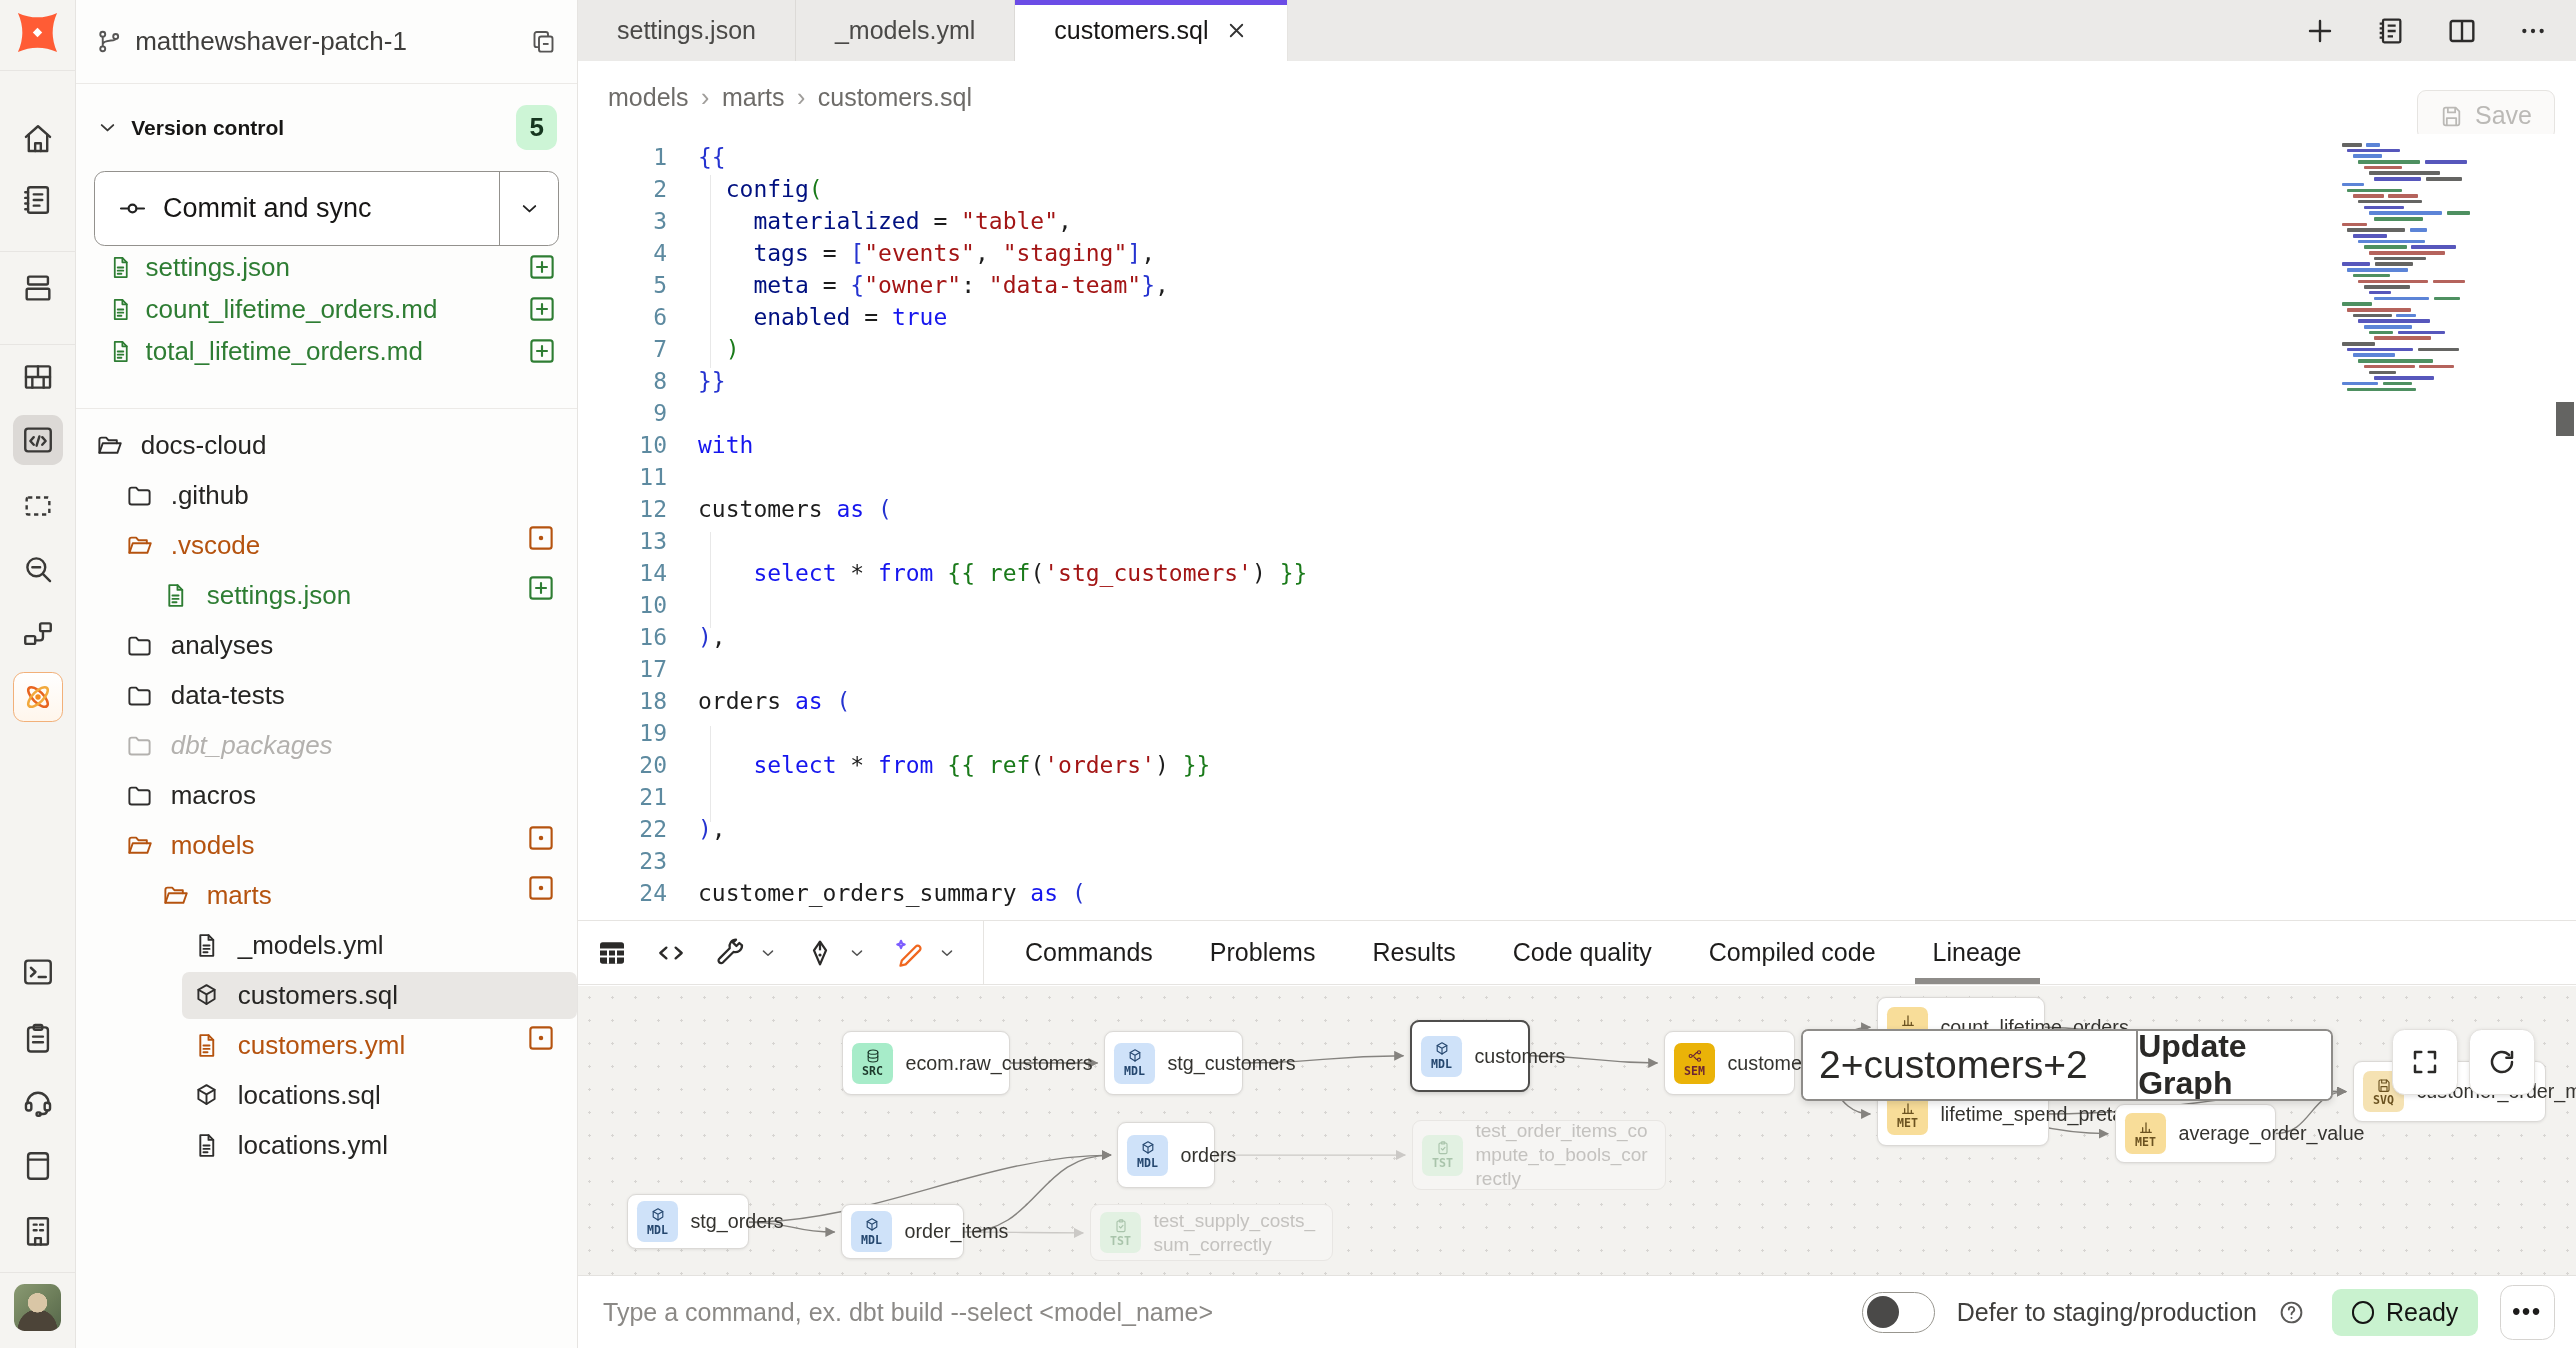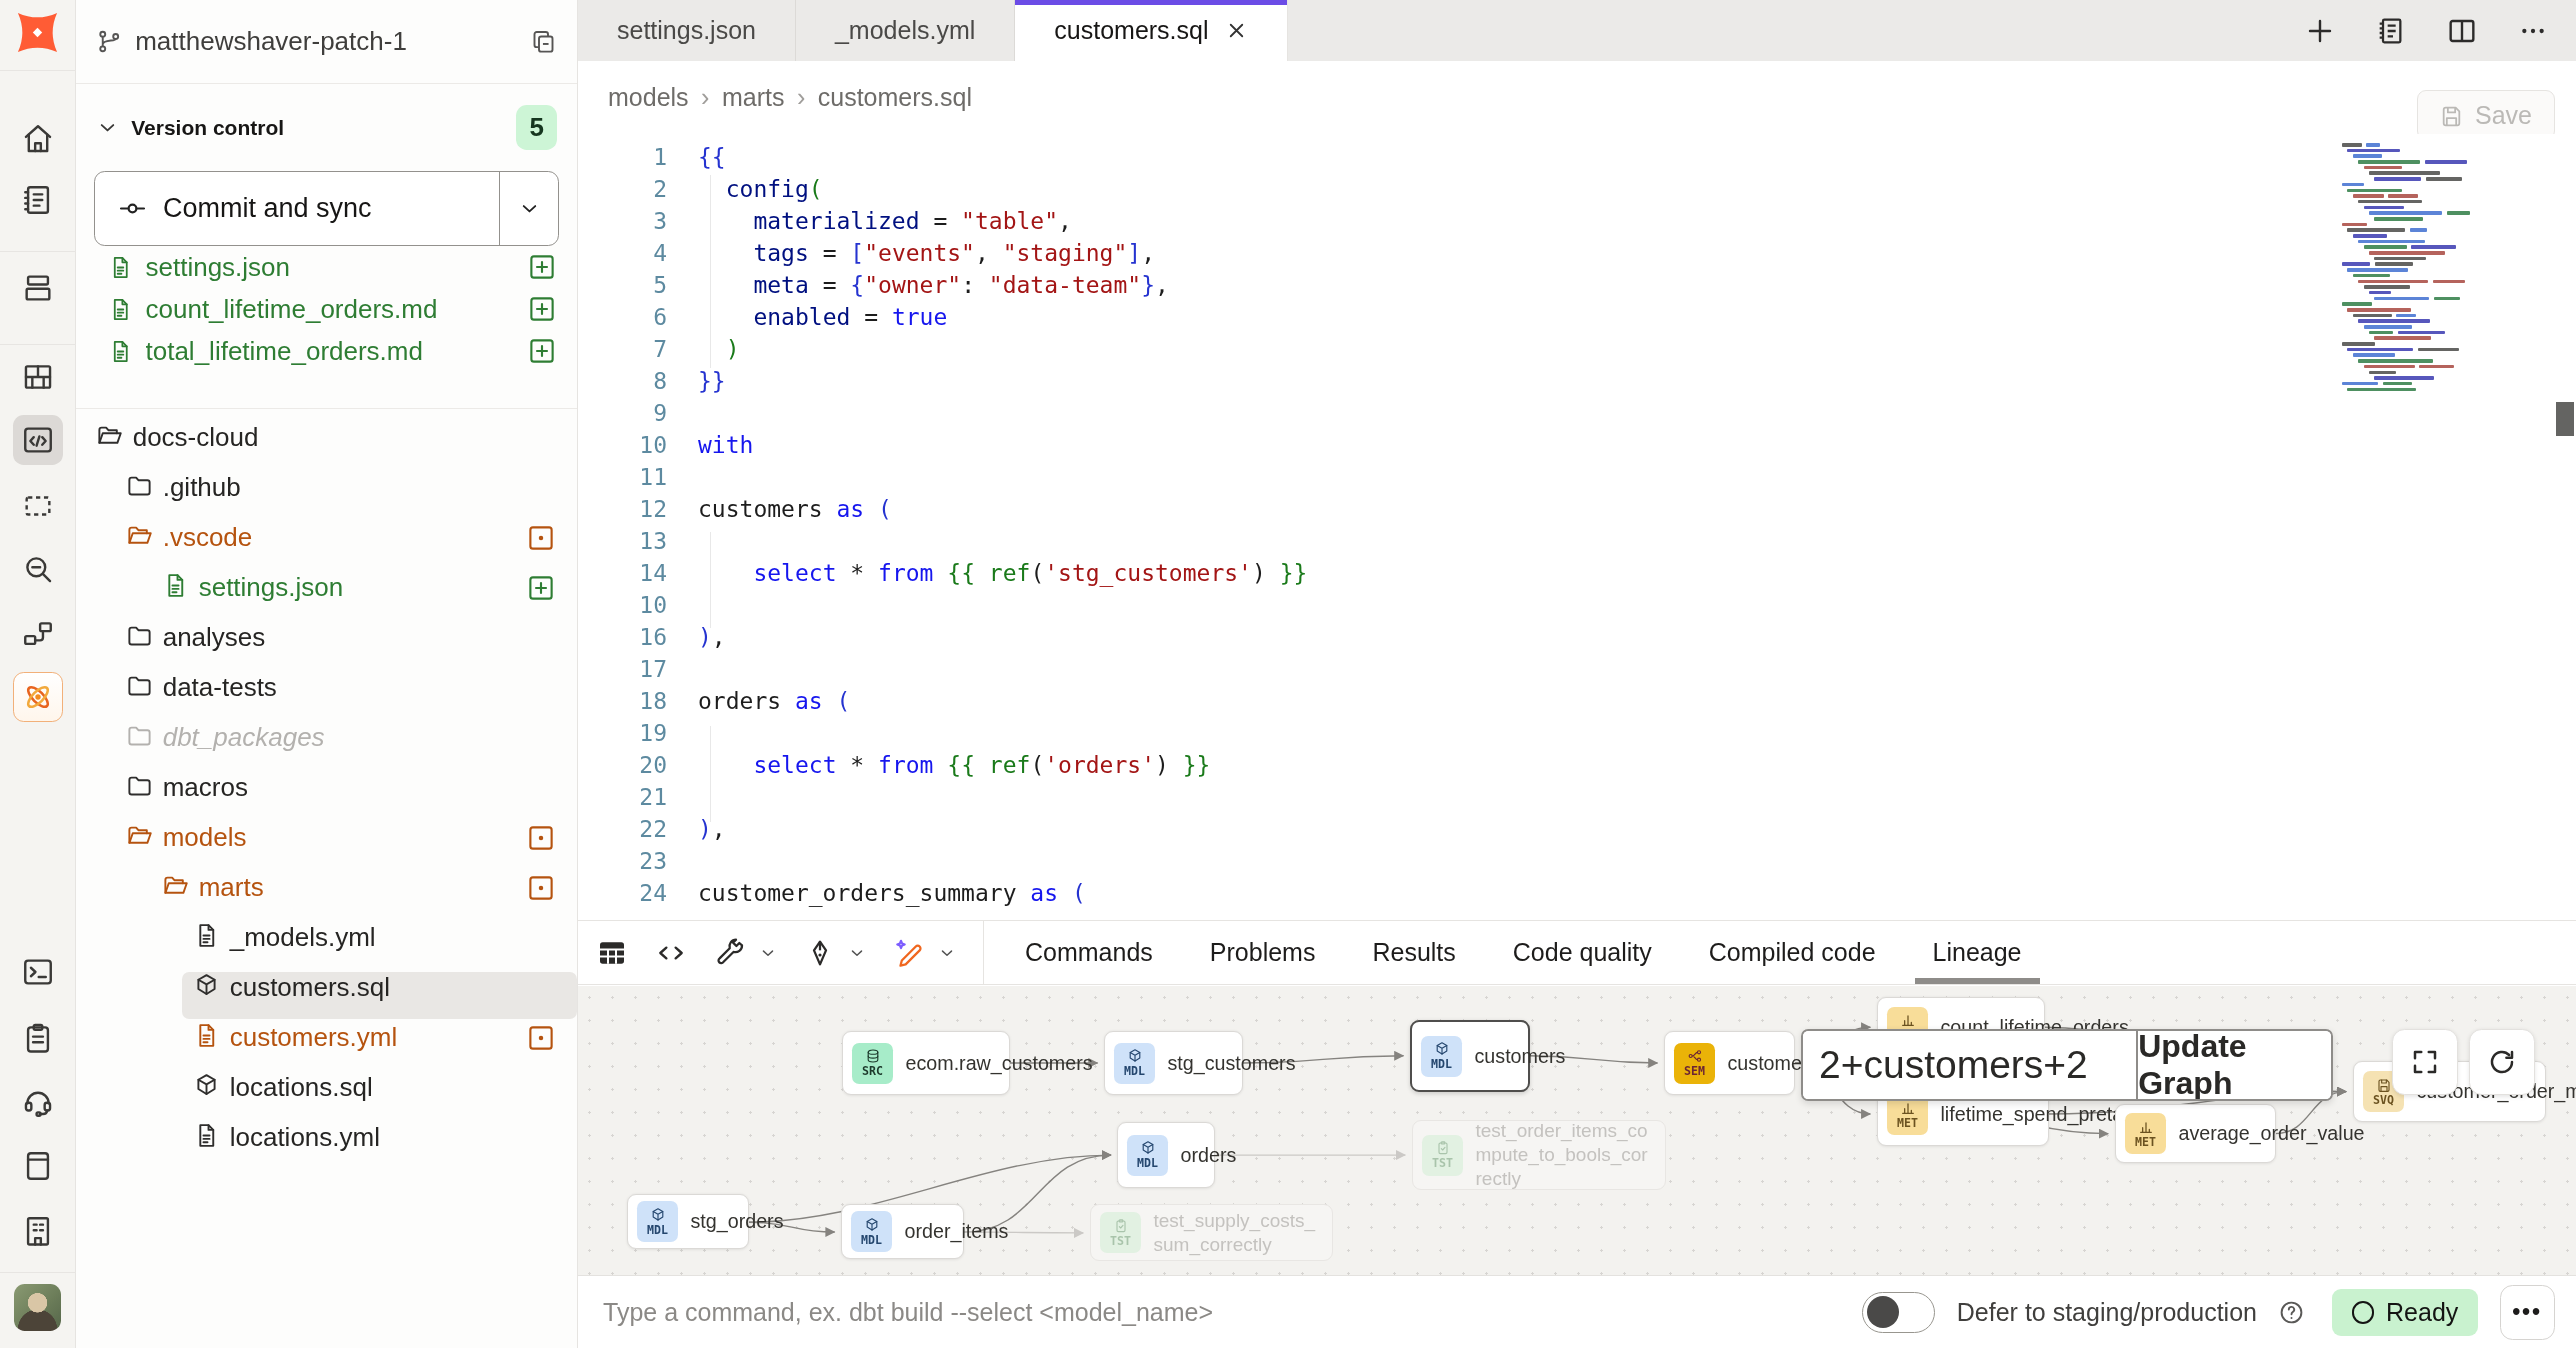--- a/index.html
+++ b/index.html
@@ -47,21 +47,21 @@
   .chg-row{height:42px;display:flex;align-items:center;gap:12.5px;padding:0 19.7px 0 32px;cursor:pointer;}
   .chg-row .fic{width:25px;height:25px;color:#2e7d33;}
   .chg-row .lbl{font-size:26px;color:#2e7d33;flex:1 1 auto;white-space:nowrap;overflow:hidden;}
   .chg-row .act{width:30px;height:30px;color:#2e7d33;}
   #fe{border-top:0.9px solid #eceae7;}
   #fe .sec-head{height:72px;}
   #fe-actions{margin-left:auto;display:flex;gap:36px;color:#2f2e2d;}
   #fe-actions .ic{width:30px;height:30px;cursor:pointer;}
   .tree{padding-top:3.6px;}
   .tree-row{height:50px;display:flex;align-items:center;cursor:pointer;}
-  .tree-pill{display:flex;gap:10px;height:47px;padding:0 14.3px 0 10.7px;border-radius:7.2px;margin-top:16px;}
+  .tree-pill{display:flex;align-items:center;gap:18px;height:47px;padding:0 14.3px 0 10.7px;border-radius:7.2px;margin-top:16px;}
   .tree-row.sel .tree-pill{background:#e9e7e4;width:420px;}
   .tree-row .fic{width:27px;height:27px;color:#2f2e2d;}
   .tree-row .lbl{font-size:26px;color:#262523;white-space:nowrap;}
   .tree-row.orange .fic,.tree-row.orange .lbl{color:#b5530f;}
   .tree-row.green .fic,.tree-row.green .lbl{color:#2e7d33;}
   .tree-row.muted .fic,.tree-row.muted .lbl{color:#b3b1ae;}
   .tree-row.muted .lbl{font-style:italic;}
   .tree-badge{margin-left:auto;margin-right:21.5px;width:30px;height:30px;}
   .tree-badge.orange{color:#b5530f;} .tree-badge.green{color:#2e7d33;}
 

